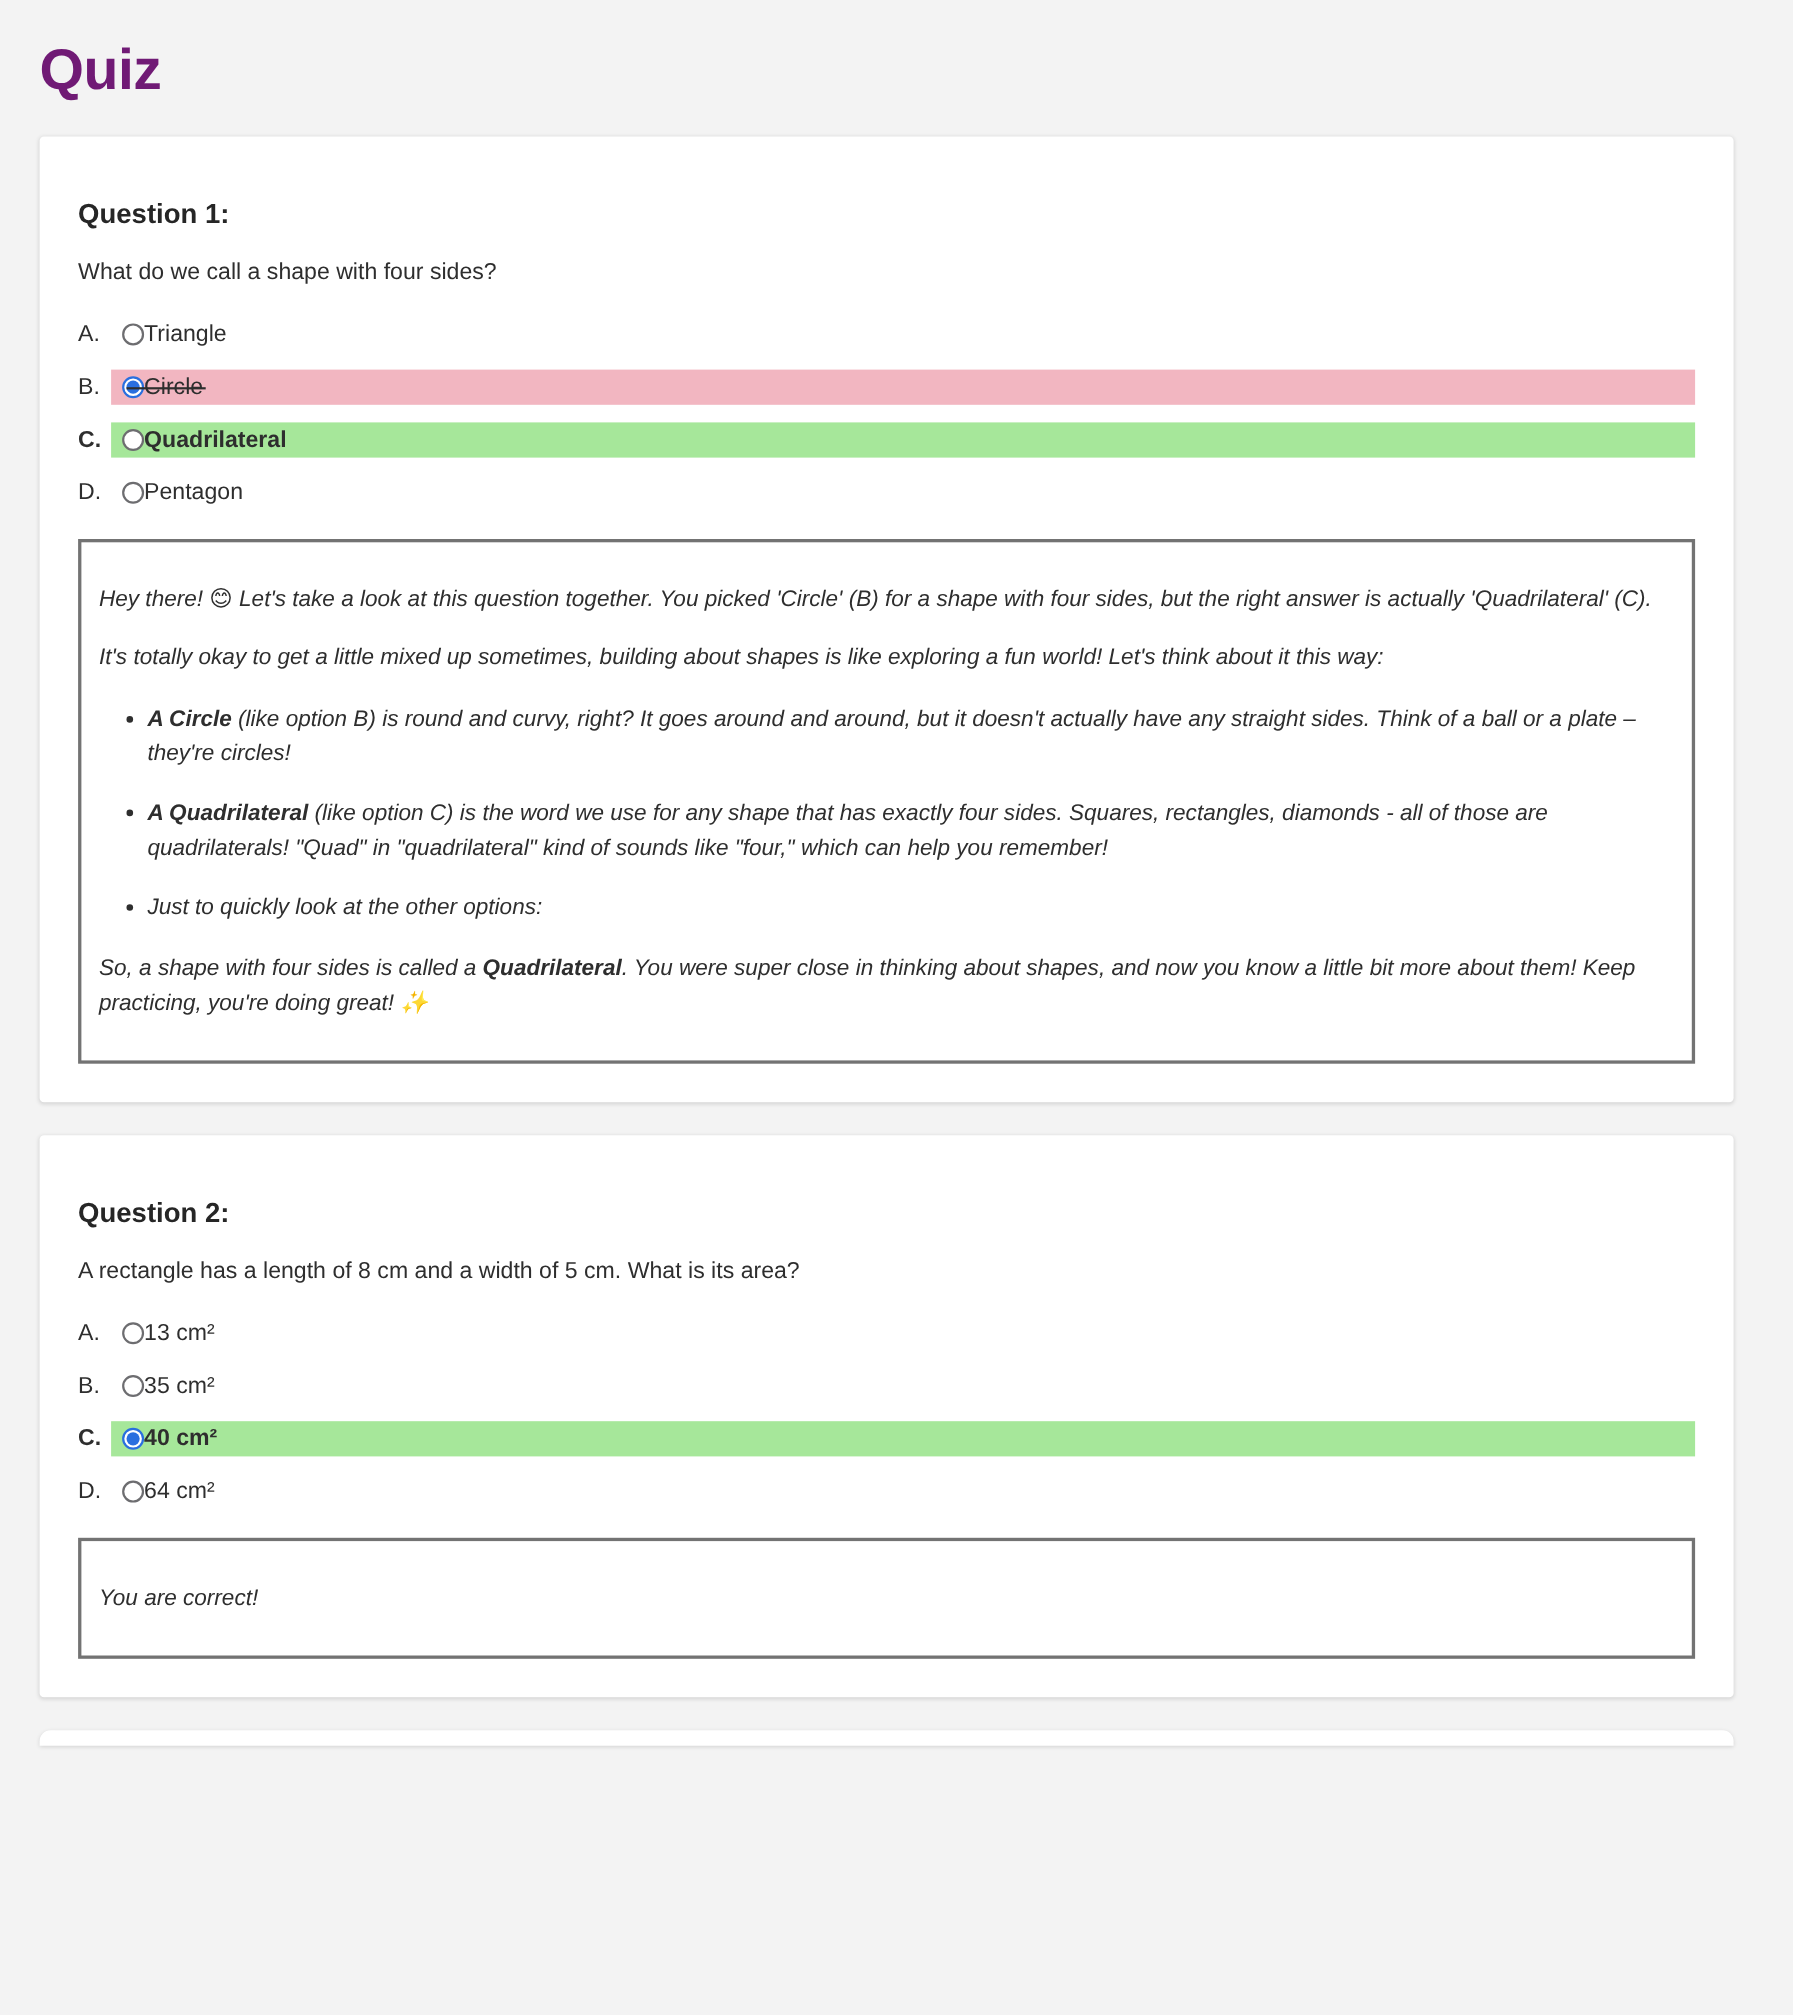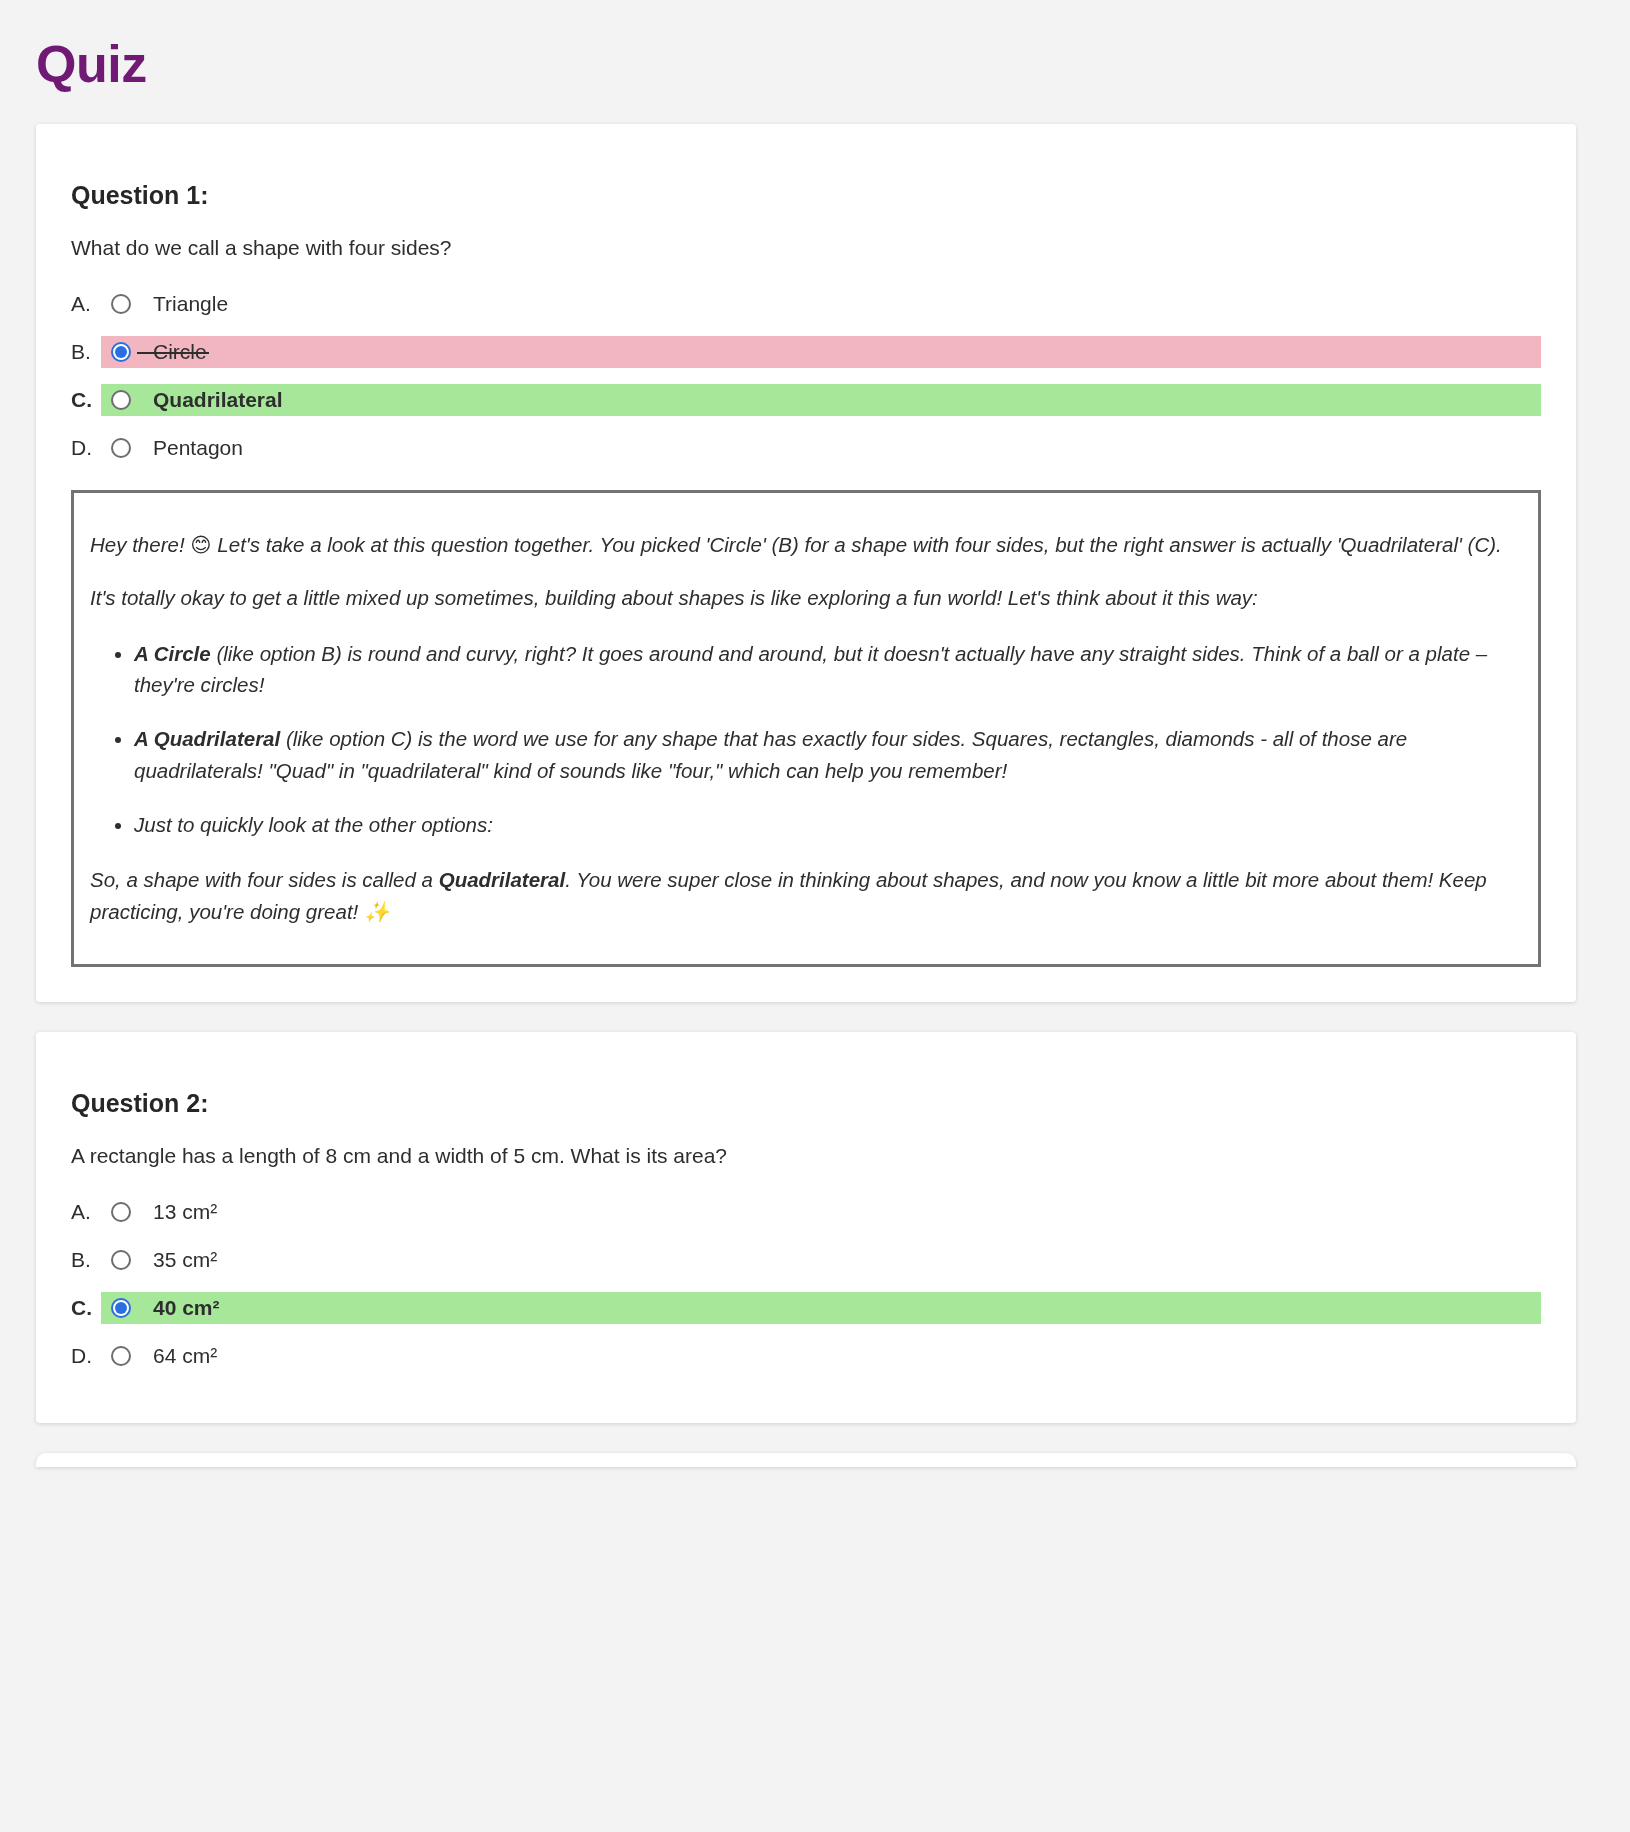--- a/index.html
+++ b/index.html
@@ -57,21 +57,21 @@
   .opt-letter {
     flex: none;
     width: 30px;
     display: flex;
     align-items: center;
   }
   .opt-body {
     flex: 1;
     display: flex;
     align-items: center;
-    gap: 22px;
+    gap: 0;
     padding: 4px 10px;
     min-height: 23px;
   }
   .hl-pink  { background: var(--hl-pink,  #f2b6c1); }
   .hl-green { background: var(--hl-green, #a6e79a); }
   .opt-row.correct .opt-letter,
   .opt-row.correct .opt-label { font-weight: 700; }
 
   .radio {
     flex: none;
@@ -197,17 +197,20 @@
           </span>
         </div>
         <div class="opt-row">
           <span class="opt-letter">D.</span>
           <span class="opt-body">
             <span class="radio"></span>
             <span class="opt-label">64 cm²</span>
           </span>
         </div>
       </div>
+    <div class="feedback">
+        <p><span>You are correct!</span></p>
+      </div>
   </section>
 
   <section class="card card-stub"></section>
 
 </div>
 
 </body></html>

